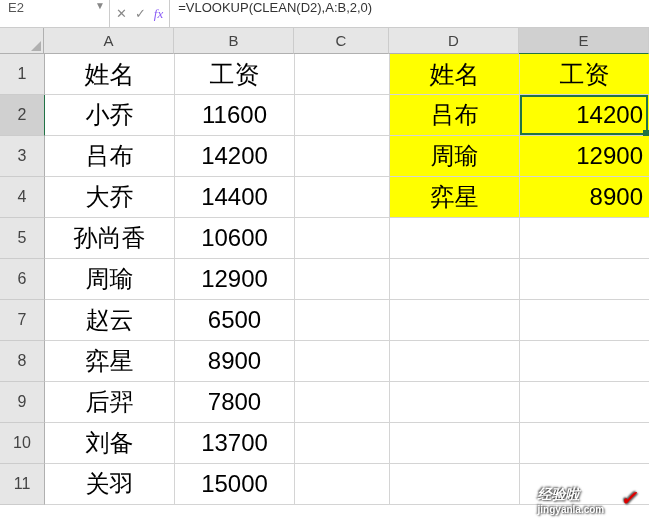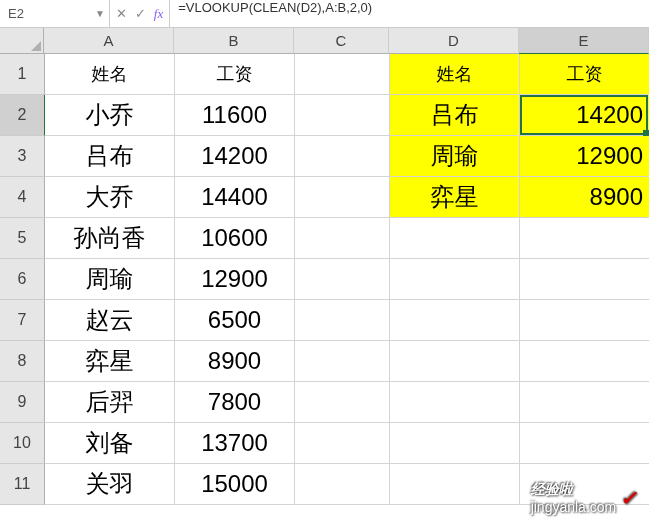--- a/index.html
+++ b/index.html
@@ -17,21 +17,21 @@
       height: 28px;
       border-bottom: 1px solid #ccc;
       background: #fff;
       font-size: 13px;
     }
     .namebox {
       width: 110px;
       height: 100%;
       border-right: 1px solid #ccc;
       display: flex;
-      align-items: center;
+      align-items: flex-start;
       padding-left: 8px;
       position: relative;
       color: #555;
     }
     .namebox-dropdown {
       position: absolute;
       right: 4px;
       color: #888;
       font-size: 10px;
     }
@@ -117,21 +117,21 @@
       display: flex;
       align-items: center;
       font-size: 24px;
       color: #000;
       padding: 0 6px;
       background: #fff;
     }
     .cell.center { justify-content: center; }
     .cell.right { justify-content: flex-end; }
     .cell.yellow { background: #ffff00; }
-    .cell.bold { font-weight: normal; font-size: 18px; }
+    .cell.bold { font-weight: normal; font-size: 25px; }
     .col-A { width: 130px; }
     .col-B { width: 120px; }
     .col-C { width: 95px; }
     .col-D { width: 130px; }
     .col-E { width: 130px; }
     .active-cell {
       position: absolute;
       border: 2px solid #217346;
       pointer-events: none;
     }
@@ -146,27 +146,27 @@
     .watermark {
       position: absolute;
       bottom: 8px;
       right: 12px;
       font-size: 14px;
       color: #fff;
       text-shadow: 1px 1px 2px rgba(0,0,0,0.7), -1px -1px 2px rgba(0,0,0,0.7);
       font-weight: bold;
       font-style: italic;
       display: flex;
-      align-items: center;
-      gap: 4px;
+      align-items: flex-start;
+      gap: 16px;
     }
     .watermark .sub {
-      font-size: 14px;
+      font-size: 10px;
       font-style: normal;
-      font-weight: normal;
+      font-weight: bold;
       display: block;
     }
     .check { color: #d00; font-size: 20px; font-weight: bold; }
     .top-section { display: flex; }
   </style>
 </head>
 <body>
 
 <div class="formula-bar">
   <div class="namebox">

